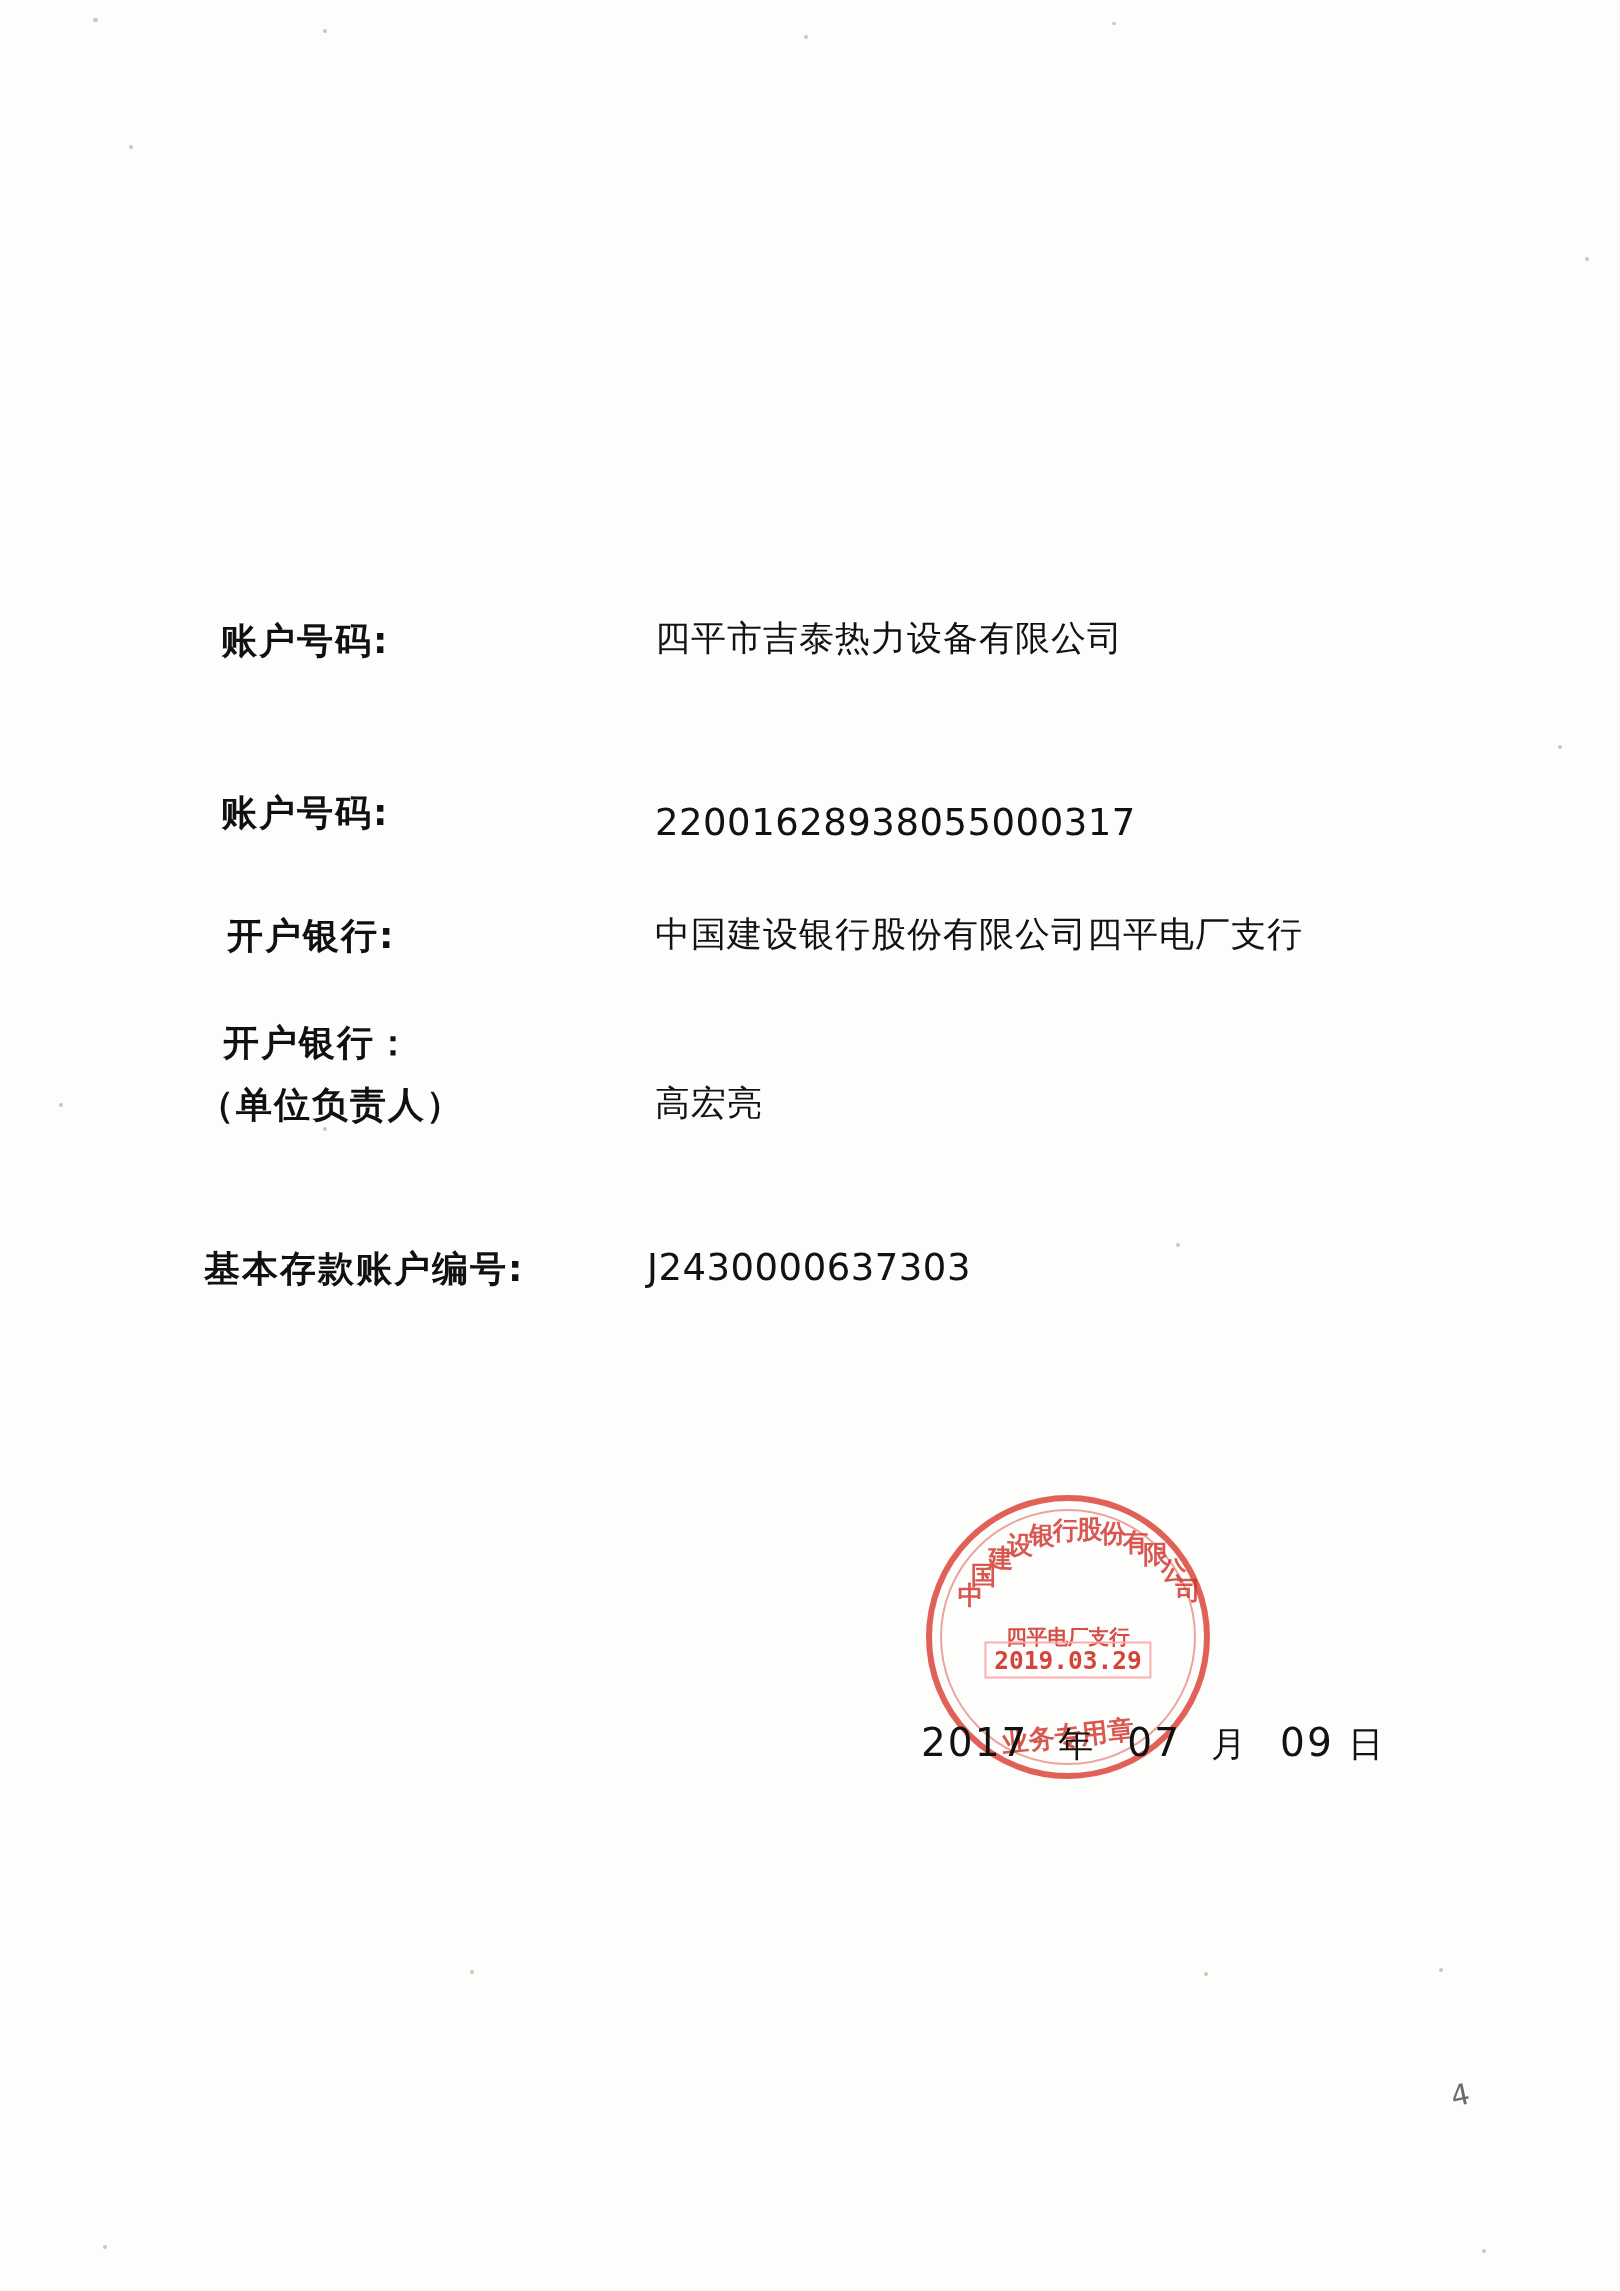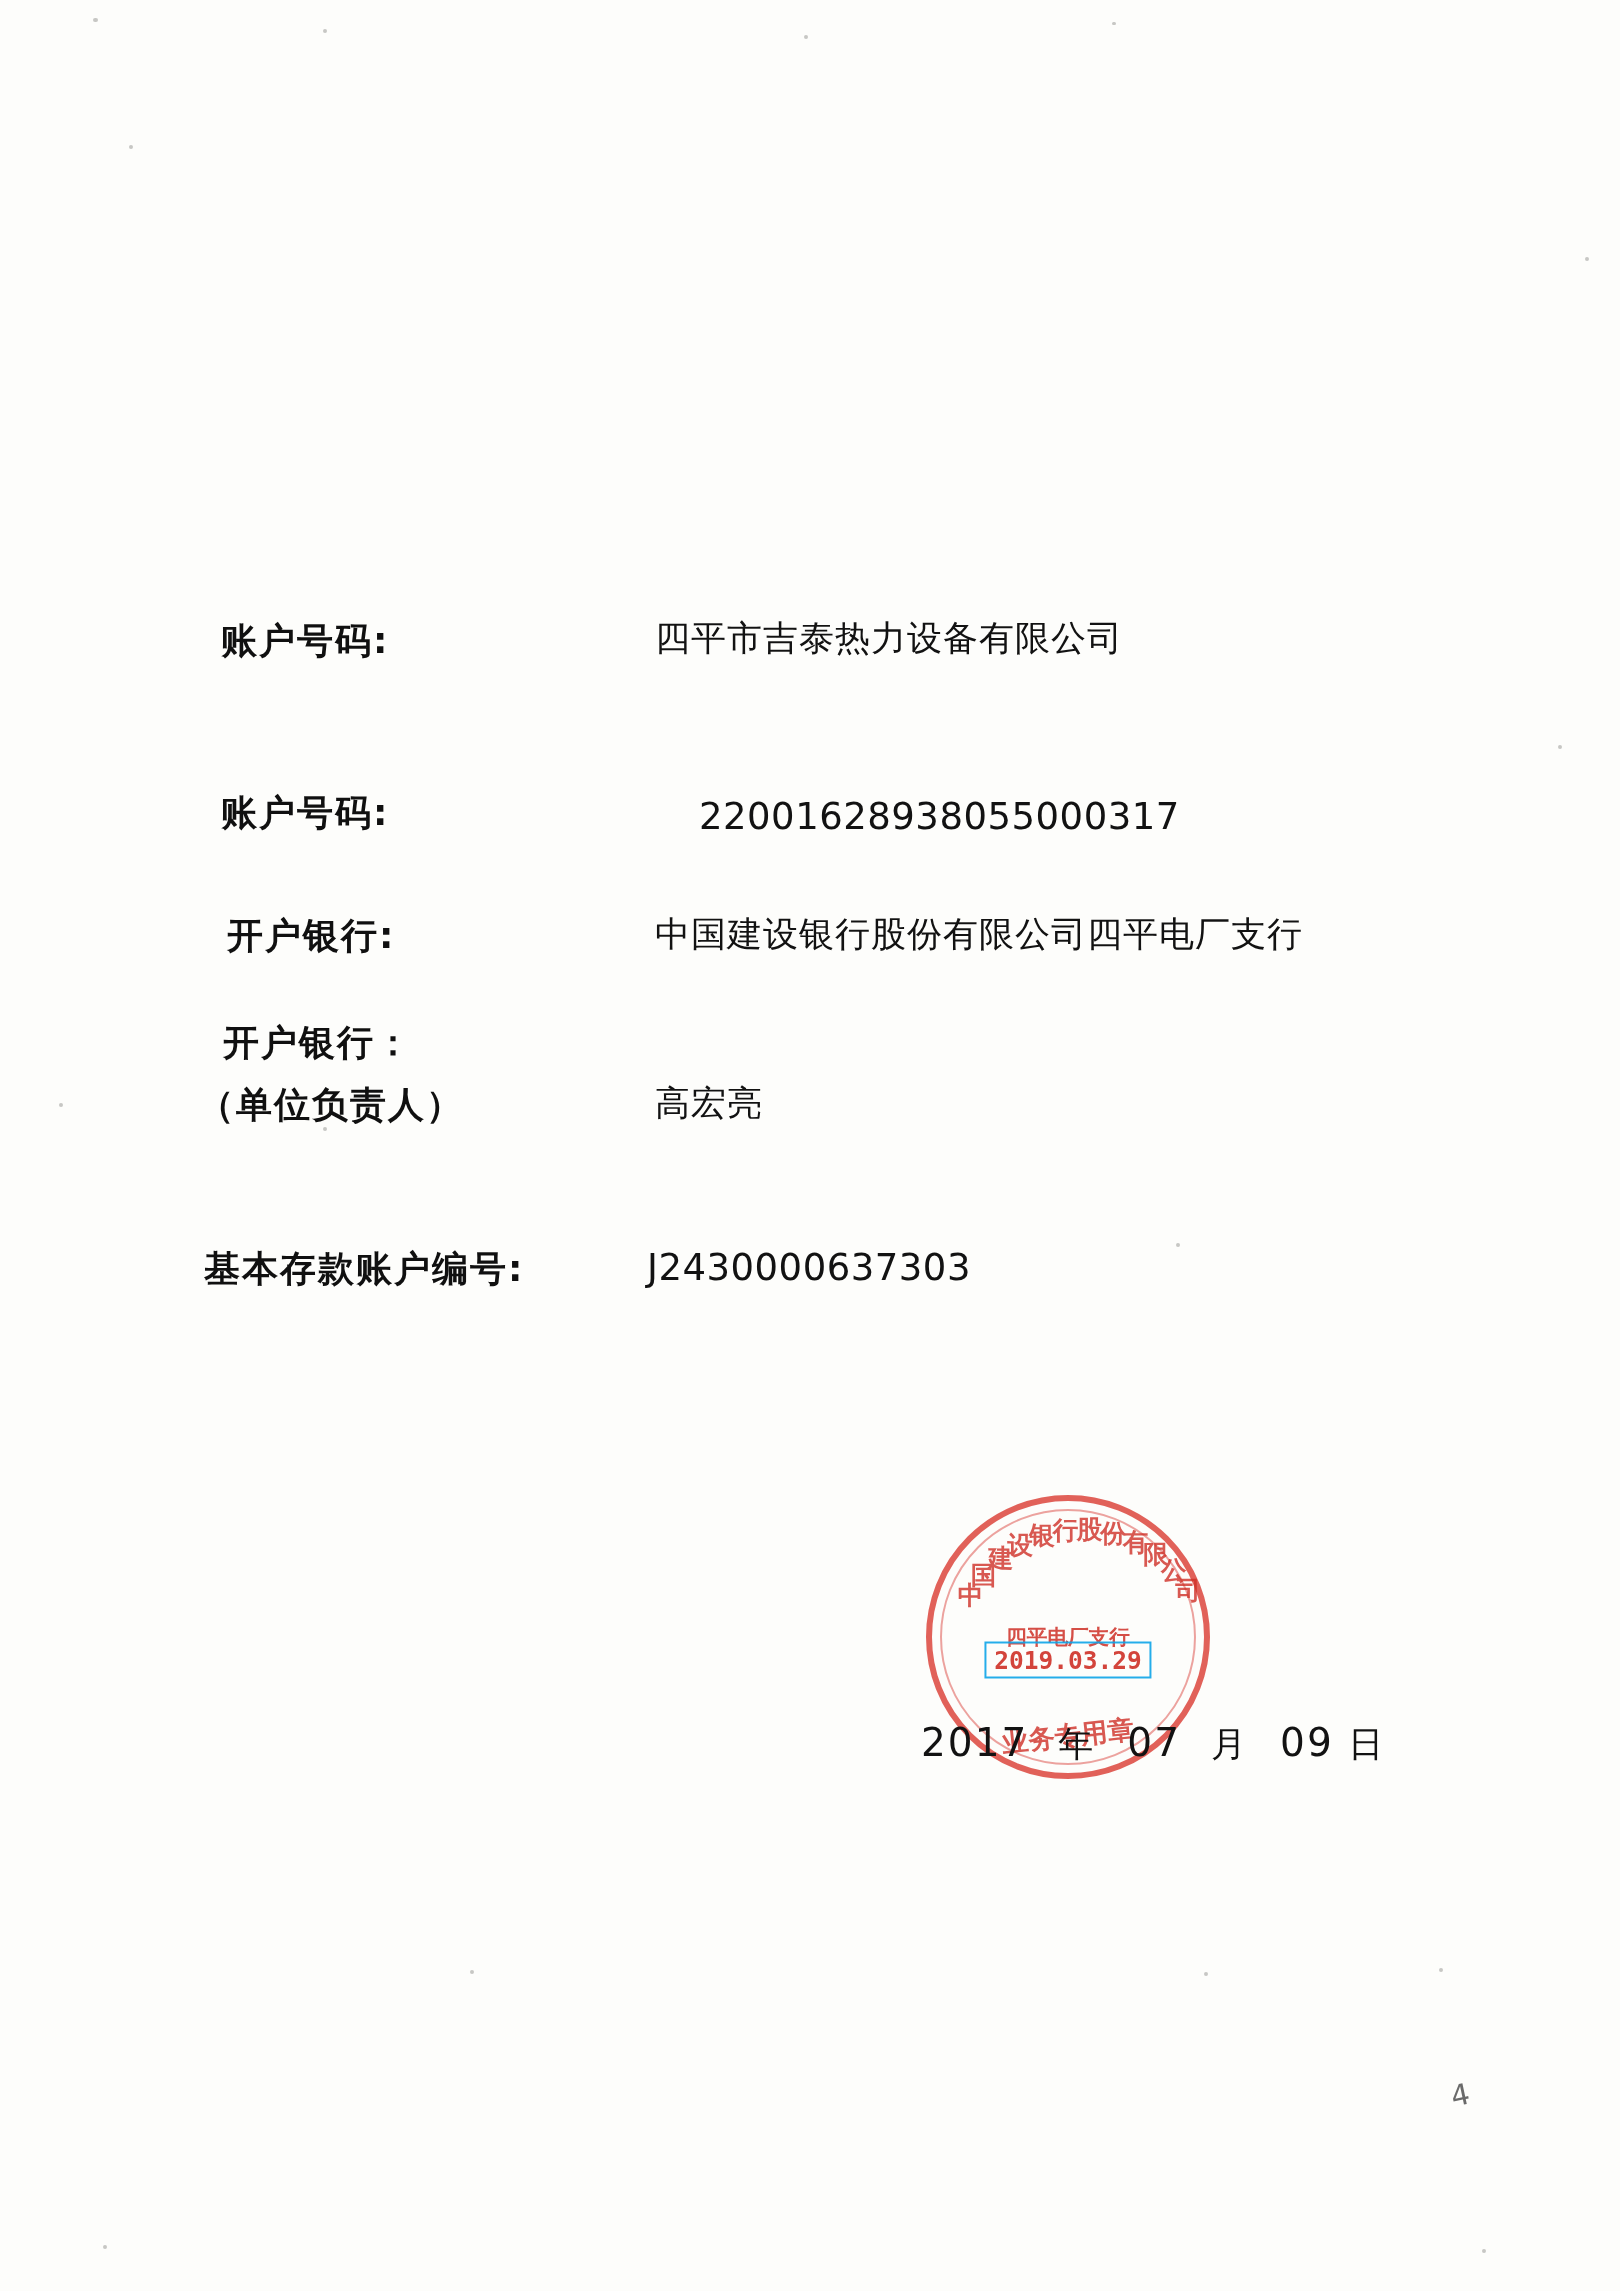--- a/index.html
+++ b/index.html
@@ -72,21 +72,21 @@
     letter-spacing: 0.5px;
   }
 
   
   #row-account-name  { top: 617px; }
   #row-account-name .label { left: 221px; }
   #row-account-name .value { left: 655px; top: -2px; }
 
   #row-account-number { top: 789px; }
   #row-account-number .label { left: 221px; }
-  #row-account-number .value { left: 655px; top: 6px; margin-left: 44px; }
+  #row-account-number .value { left: 655px; top: 12px; }
 
   #row-bank { top: 912px; }
   #row-bank .label { left: 227px; }
   #row-bank .value { left: 655px; top: -1px; }
 
   #row-legal { top: 1019px; }
   #row-legal .label-main { left: 223px; top: 0px; }
   #row-legal .label-sub  { left: 198px; top: 62px; }
   #row-legal .value { left: 655px; top: 61px; }
 
@@ -160,21 +160,21 @@
     opacity: 0.85;
     white-space: nowrap;
     font-family: "DejaVu Sans", "Liberation Sans", sans-serif;
   }
   .stamp .date-box {
     position: absolute;
     left: 50%;
     top: 50%;
     transform: translate(-50%, -50%);
     margin-top: 22.5px;
-    border: 2px solid #0ea5e9;
+    border: 2px solid #fca5a5;
     padding: 2px 7.8px;
     font-size: 24.5px;
     font-weight: bold;
     color: #cf3027;
     opacity: 0.9;
     white-space: nowrap;
     font-family: "DejaVu Sans Mono", "Liberation Mono", monospace;
   }
   .stamp .bottom-text {
     position: absolute;

